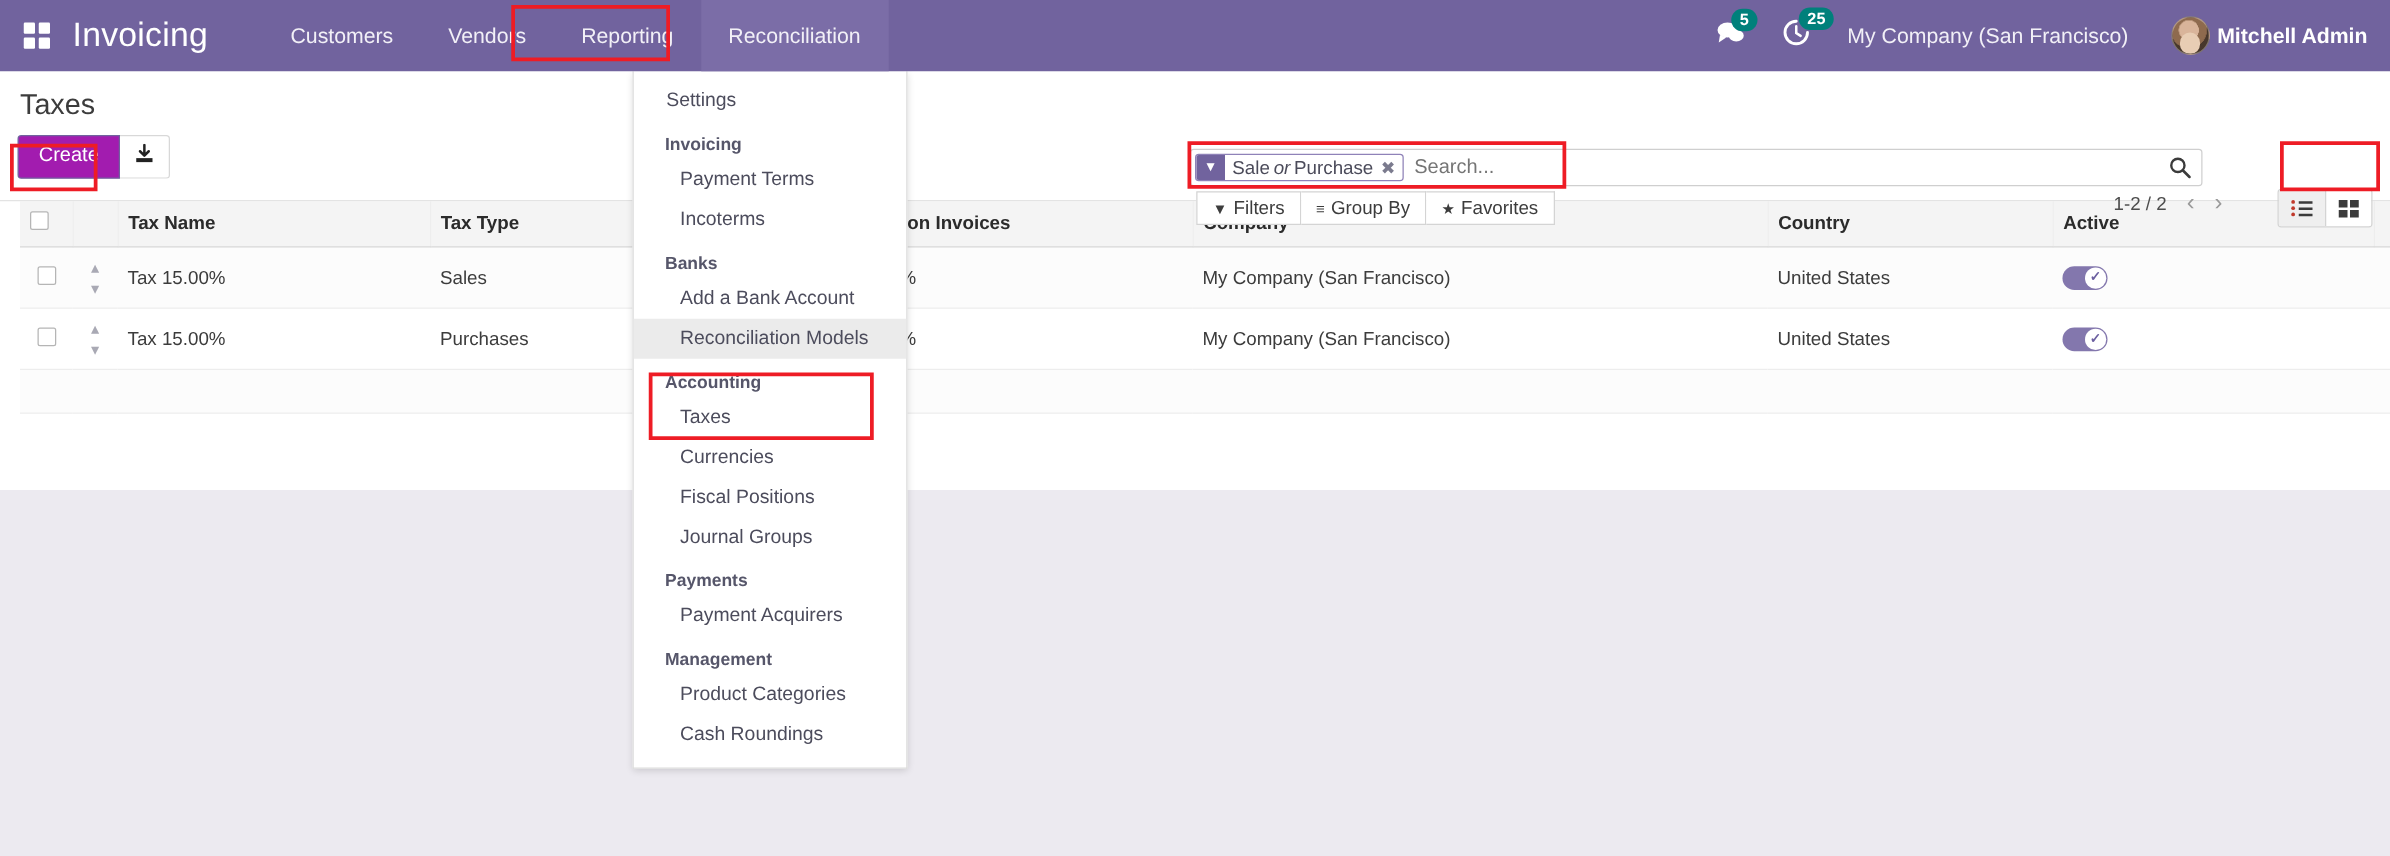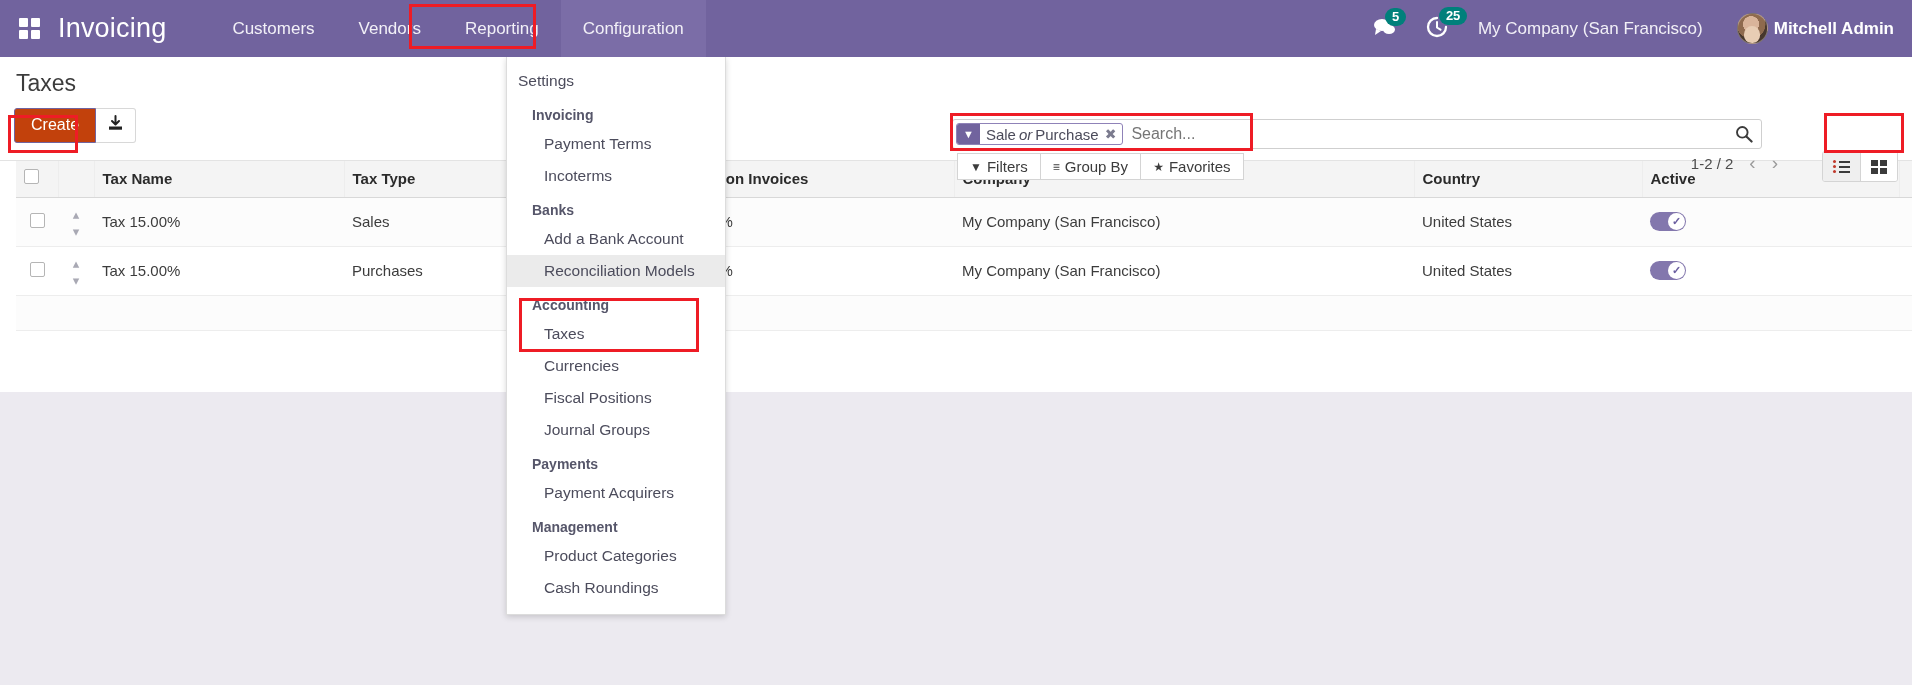--- a/index.html
+++ b/index.html
@@ -78,21 +78,21 @@
     width: 1912px; height: 104px;
     background: #ffffff; border-bottom: 1px solid #e3e3e3;
     z-index: 10;
   }
   .page-title {
     position: absolute; left: 16px; top: 13px;
     font-size: 23px; color: #3c3c3c; font-weight: 400;
   }
   .btn-group-left { position: absolute; left: 14px; top: 51px; display: flex; }
   .btn-create {
-    background: #c2410c; color: #fff; border: 1px solid #71639e;
+    background: #a21caf; color: #fff; border: 1px solid #71639e;
     font-size: 16px; padding: 6px 16px 7px; border-radius: 3px 0 0 3px;
     cursor: pointer; line-height: 20px;
   }
   .btn-export {
     background: #fff; border: 1px solid #d8d8d8; border-left: none;
     border-radius: 0 3px 3px 0; width: 40px;
     display: flex; align-items: center; justify-content: center; cursor: pointer;
   }
 
   
@@ -208,21 +208,21 @@
   .dropdown {
     position: absolute; left: 506px; top: 57px; width: 220px;
     background: #fff; border: 1px solid #dcdcdc; border-top: none;
     box-shadow: 0 2px 6px rgba(0,0,0,.16);
     padding: 8px 0 10px; z-index: 30;
   }
   .d-item {
     font-size: 15.5px; color: #4c4c5c; padding: 6px 12px 6px 37px;
     cursor: pointer; white-space: nowrap; line-height: 20px;
   }
-  .d-item.top { padding-left: 11px; }
+  .d-item.top { padding-left: 26px; }
   .d-item.hovered { background: #ebebeb; }
   .d-head {
     font-size: 14px; color: #56566a; font-weight: 700;
     padding: 9px 12px 4px 25px; white-space: nowrap; line-height: 18px;
   }
 
   
   .redbox { position: absolute; border: 3px solid #ee1c25; z-index: 60; pointer-events: none; }
   #rb-config { left: 409px; top: 4px; width: 127px; height: 45px; }
   #rb-create { left: 8px; top: 115px; width: 70px; height: 38px; }
@@ -240,21 +240,21 @@
         <i></i>
         <i></i>
         <i></i>
       </div>
   </div>
   <div class="brand">Invoicing</div>
   <div class="nav-links">
     <div class="nav-link">Customers</div>
     <div class="nav-link">Vendors</div>
     <div class="nav-link">Reporting</div>
-    <div class="nav-link active">Configuration</div>
+    <div class="nav-link active">Reconciliation</div>
   </div>
   <div class="nav-right">
     <div class="nav-icon-wrap">
       <span>
         <svg width="24" height="20" viewBox="0 0 24 20">
             <ellipse cx="10" cy="8" rx="8" ry="6" fill="#fff"></ellipse>
             <ellipse cx="17" cy="12.5" rx="6" ry="4.6" fill="#fff"></ellipse>
             <path d="M4 12 L3 18 L9 14 Z" fill="#fff"></path>
           </svg>
       </span>

